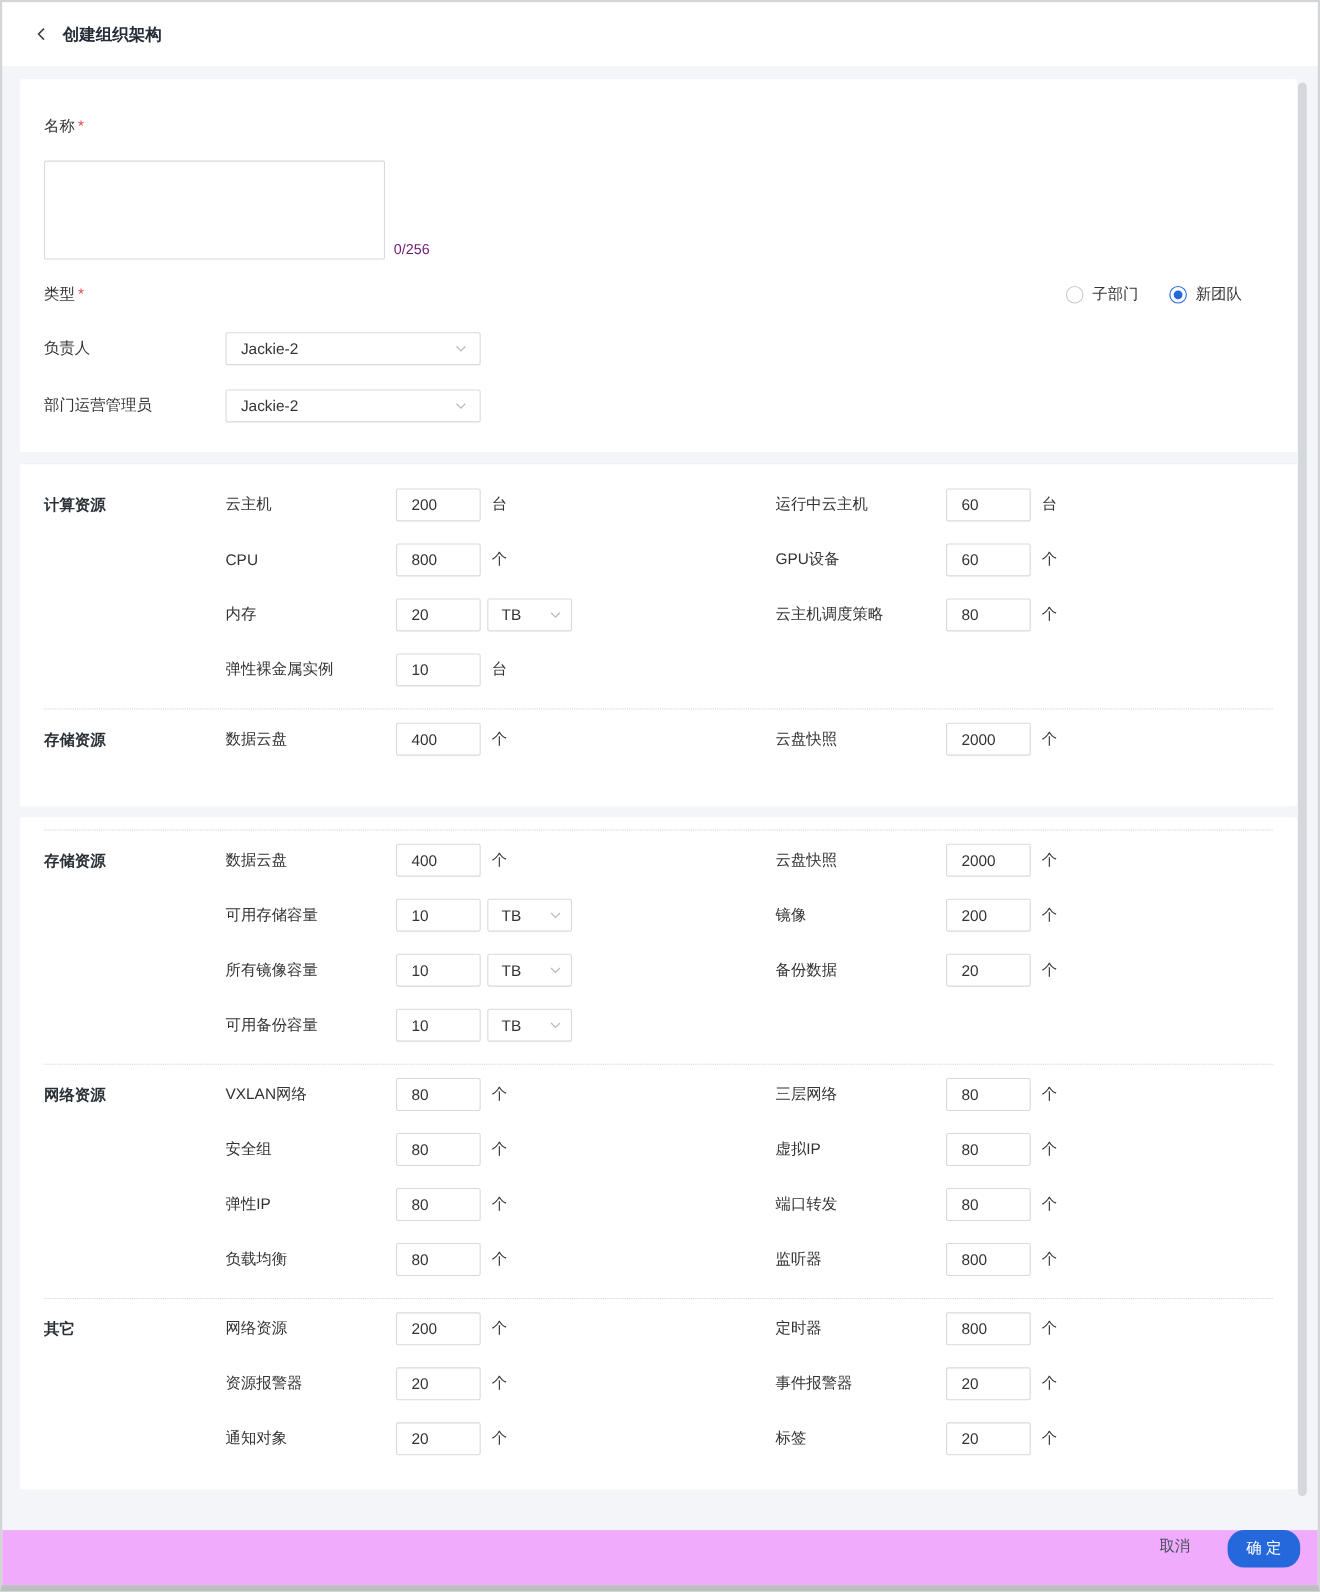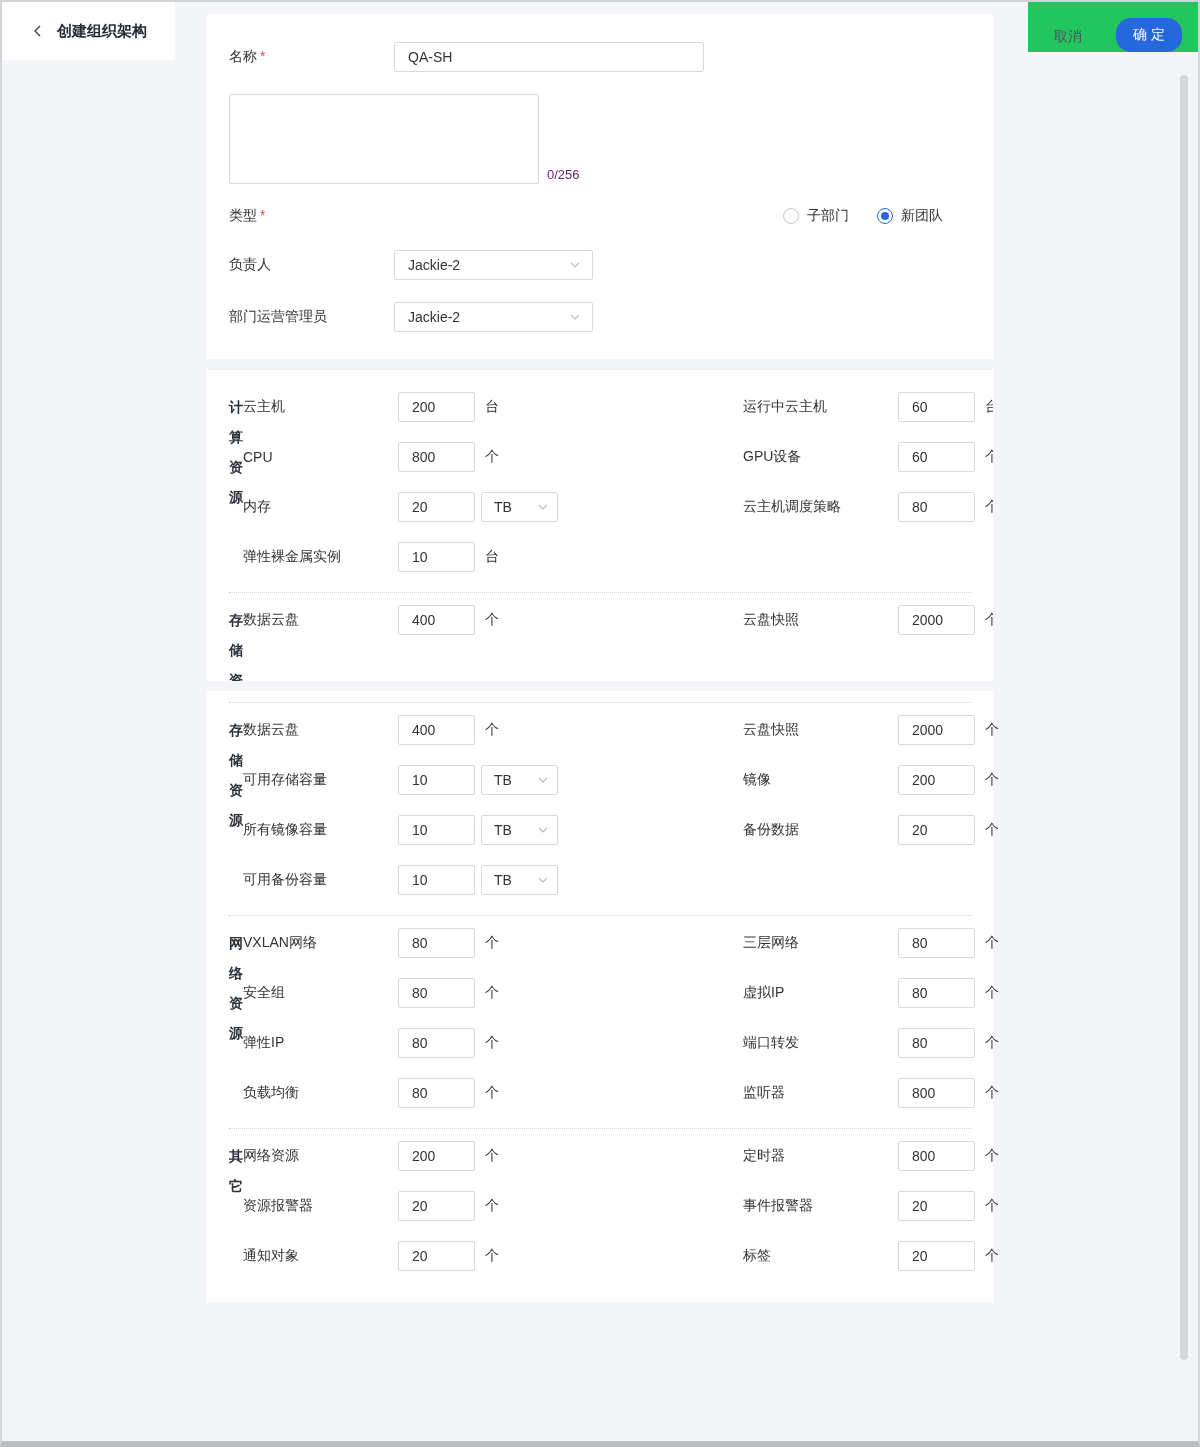--- a/index.html
+++ b/index.html
@@ -1,19 +1,19 @@
 <!DOCTYPE html>
 <html><head>
 <meta charset="utf-8">
 <style>
   html,body{margin:0;padding:0;background:#e8e8e8;}
   body{font-family:"Liberation Sans","DejaVu Sans",sans-serif;font-size:14px;color:#333;}
   .viewport{width:1200px;height:1447px;box-sizing:border-box;border:2px solid #d3d4d6;
-    border-bottom:6px solid #bcbec0;background:#f3f5f9;display:flex;flex-direction:row;
-    position:relative;overflow:hidden;gap:16px;}
+    border-bottom:6px solid #bcbec0;background:#f3f5f9;display:flex;flex-direction:column;
+    position:relative;overflow:hidden;}
   
   .topbar{height:58px;background:#fff;display:flex;align-items:center;padding:0 28px;flex:none;}
   .back{display:flex;align-items:center;cursor:pointer;padding:4px 2px;}
   .page-title{font-size:15px;font-weight:600;color:#222b36;margin:0 0 0 12px;}
   
   .content{flex:1;padding:12px 19px 0 16px;overflow:hidden;}
   .panel{background:#fff;border-radius:2px;margin-bottom:10px;}
   
   .p-basic{padding:28px 22px 27px;}
   .f-row{display:flex;margin-bottom:22px;}
@@ -27,21 +27,21 @@
     font:inherit;box-sizing:border-box;padding:8px 13px;outline:none;display:block;}
   .counter{position:absolute;left:318px;bottom:2px;color:#701a75;font-size:13px;}
   .radio-row{margin-bottom:25px;justify-content:space-between;}
   .radio-group{display:flex;align-items:center;}
   .radio{display:flex;align-items:center;margin-right:28px;cursor:pointer;}
   .radio .circle{width:16px;height:16px;border-radius:50%;border:1px solid #c3c8cf;background:#fff;
     box-sizing:border-box;margin-right:8px;position:relative;}
   .radio.checked .circle{border-color:#2468dc;}
   .radio.checked .circle::after{content:"";position:absolute;left:3px;top:3px;right:3px;bottom:3px;
     background:#2468dc;border-radius:50%;}
-  .select{width:199px;height:30px;border:1px solid #d9d9d9;border-radius:2px;display:flex;
+  .select{width:232px;height:30px;border:1px solid #d9d9d9;border-radius:2px;display:flex;
     align-items:center;justify-content:space-between;padding:0 12px 0 13px;box-sizing:border-box;
     background:#fff;cursor:pointer;}
   .chev{display:inline-flex;align-items:center;}
   
   .q-title{font-size:14px;font-weight:700;color:#262c33;padding:15px 22px 13px;}
   .q-divider{border-top:1px solid #edeff2;}
   .q-body{padding:0 22px;}
   .q-group{display:flex;border-top:1px dotted #d4d6d9;padding-top:12px;}
   .p-quota1 .q-body > .q-group:first-child{border-top:none;padding-top:22px;}
   .p-quota1{height:312px;overflow:hidden;}
@@ -53,21 +53,21 @@
   .q-cell.left{width:500px;}
   .q-cell.right{flex:1;}
   .q-label{width:155px;color:#333;}
   .q-input{width:77px;height:30px;border:1px solid #d9d9d9;border-radius:2px;line-height:28px;
     padding:0 13px;box-sizing:border-box;color:#333;background:#fff;cursor:text;}
   .q-unit{margin-left:10px;color:#333;}
   .q-unit-select{margin-left:6px;width:77px;height:30px;border:1px solid #d9d9d9;border-radius:2px;
     display:flex;align-items:center;justify-content:space-between;padding:0 9px 0 12px;
     box-sizing:border-box;background:#fff;cursor:pointer;}
   
-  .footer{height:50px;background:#22c55e;display:flex;align-items:flex-end;justify-content:flex-end;
+  .footer{height:50px;background:#f0abfc;display:flex;align-items:flex-start;justify-content:flex-end;
     padding:0 16px;flex:none;}
   .btn-cancel{color:#49525c;margin-right:24px;cursor:pointer;padding:6px 10px;}
   .btn-ok{background:#2468dc;color:#fff;border:none;border-radius:15px;height:34px;padding:0 13px 0 17px;
     font:inherit;letter-spacing:4px;cursor:pointer;}
   
   .sb-thumb{position:absolute;right:10px;top:73px;width:8px;height:1285px;background:#d4d7db;
     border-radius:4px;}
 </style>
 </head>
 <body>
@@ -83,21 +83,20 @@
       </span>
     </span>
     <h1 class="page-title">创建组织架构</h1>
   </header>
 
   <div class="content">
 
     <section class="panel p-basic">
       <div class="f-row">
         <div class="f-label"><span>名称</span><span class="req">*</span></div>
-        <input class="text-input" type="text" value="QA-SH" style="">
       </div>
       <div class="f-row">
         <div class="ta-wrap">
           <textarea class="textarea" style=""></textarea>
           <span class="counter">0/256</span>
         </div>
       </div>
       <div class="f-row radio-row">
         <div class="f-label center"><span>类型</span><span class="req">*</span></div>
         <div class="radio-group">

